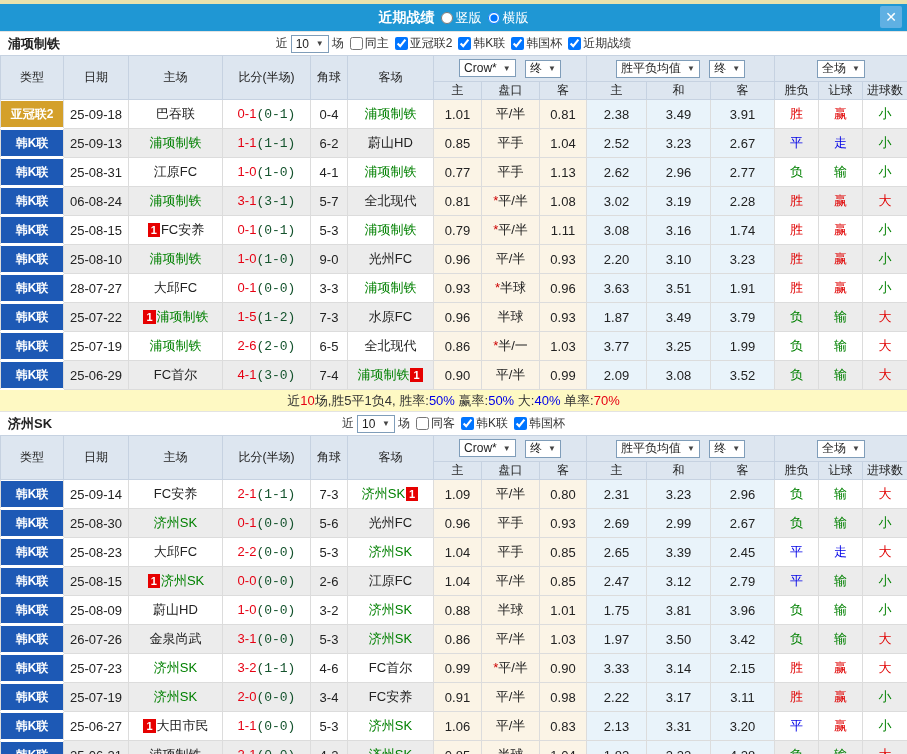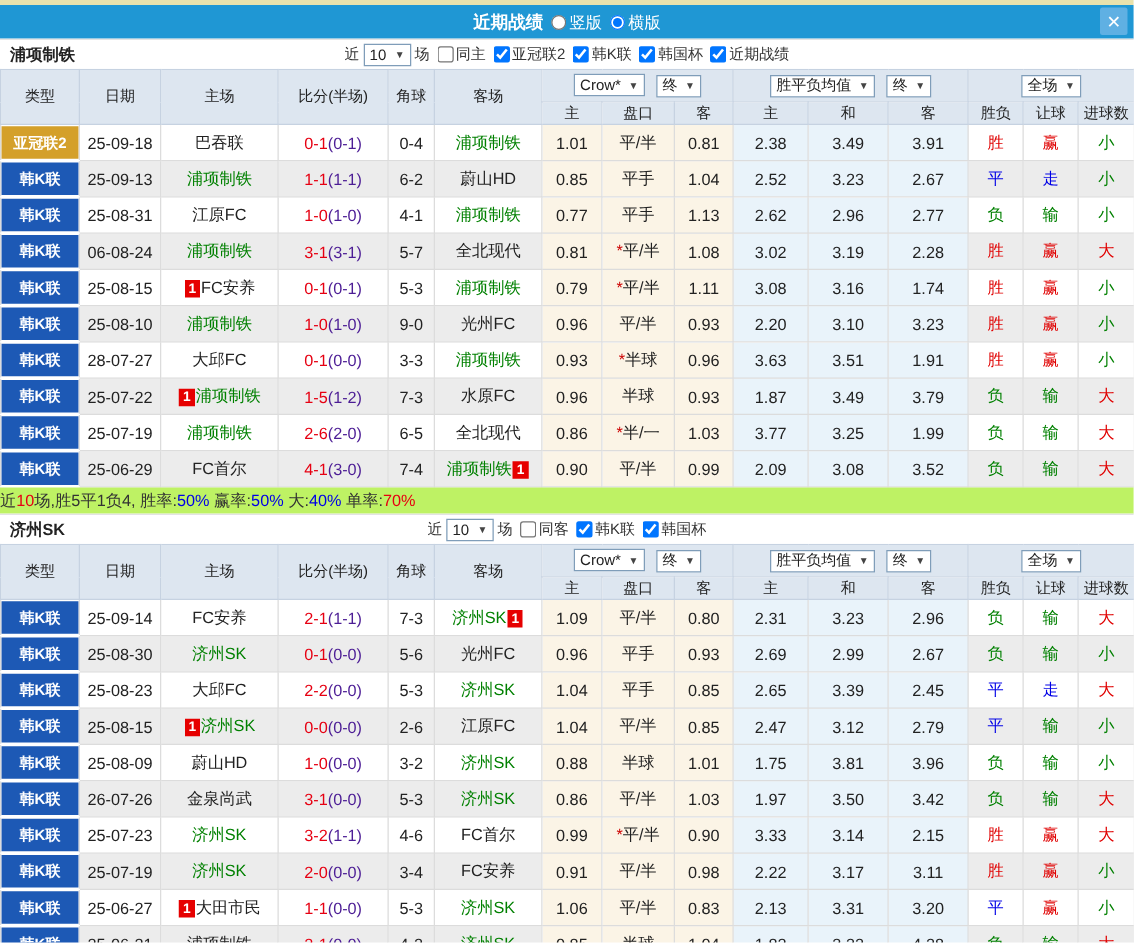--- a/index.html
+++ b/index.html
@@ -39,27 +39,27 @@
   tbody td { border:1px solid #dcdcdc; height:29px; font-size:13px; color:#222; }
   .t2 tbody td { height:28px; }
 
   td.c-type { padding:0; border-color:#fff #dcdcdc; background:#fff; }
   .badge-type { margin:1px 0; height:26px; line-height:26px; color:#fff;
     font-weight:bold; font-size:12px; }
   tr.alt .c-stripe { background:#ececec; }
   td.c-cream { background:#fbf4e6; }
   td.c-blue  { background:#e9f3fa; }
   .ft { color:#e60012; }
-  .ht { color:#4c1d95; }
+  .ht { color:#14532d;font-family:Liberation Mono, monospace; }
   .hl { color:#008000; }
   .rc { display:inline-block; background:#e60000; color:#fff; font-weight:bold;
     font-size:11px; line-height:14px; padding:0 3px; margin:0 1px; }
   .star { color:#cc0000; }
 
-  .summary { height:21px; line-height:21px; font-size:13px; background:#bef264; }
+  .summary { height:21px; line-height:21px; text-align:center; font-size:13px; background:#fef9c3; }
 </style>
 </head>
 <body>
 
 <div class="window">
   <div class="topstrip"></div>
 
   <div class="titlebar">
     <span class="title">近期战绩</span>
     <label>

